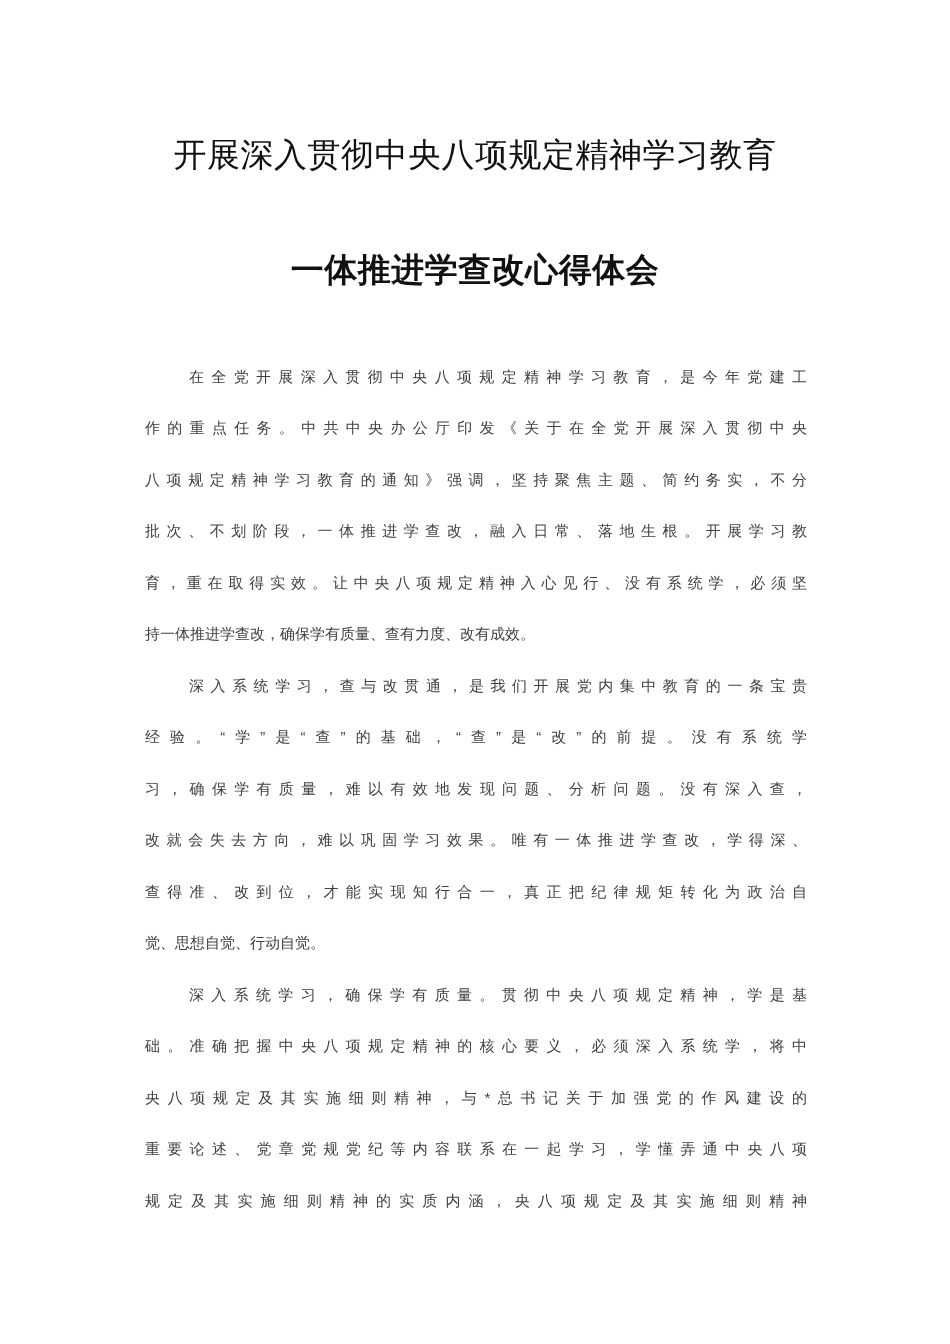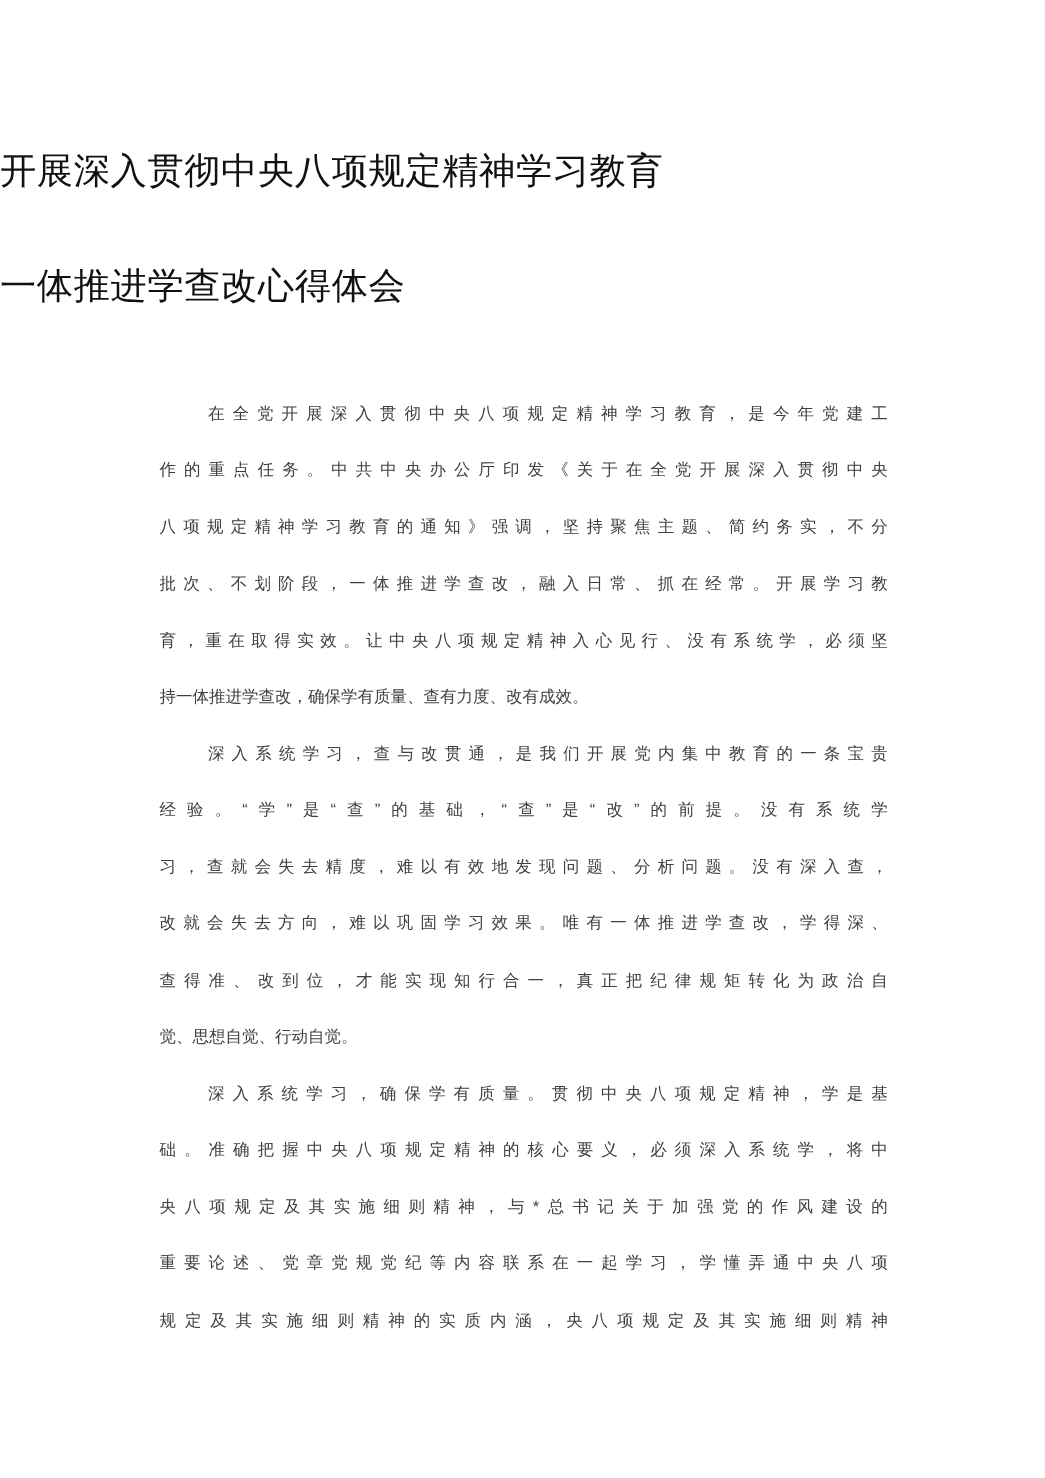--- a/index.html
+++ b/index.html
@@ -1,24 +1,24 @@
 <!DOCTYPE html>
 <html><head>
 <meta charset="utf-8">
 <style>
   html, body { margin: 0; padding: 0; background: #ffffff; }
   body { width: 950px; height: 1344px; overflow: hidden; position: relative; }
   .page { position: absolute; left: 0; top: 0; width: 950px; height: 1344px; background: #fff; }
   .title {
-    position: absolute; left: 0; width: 950px; 
+    position: absolute; left: 0; width: 950px; text-align: center;
     font-family: "DejaVu Serif", "Liberation Serif", serif;
     font-size: 33px; color: #111; letter-spacing: 0.5px; white-space: nowrap;
   }
   .title.t1 { top: 133px; }
-  .title.t2 { top: 238px; }
+  .title.t2 { top: 248px; font-weight: bold; }
   .line {
     position: absolute; left: 145px; width: 662px;
     font-family: Liberation Sans, sans-serif;
     font-size: 15px; color: #404040; white-space: nowrap;
     text-align: justify; text-align-last: justify; height: 30px; line-height: 30px;
   }
   .line.indent { left: 189px; width: 618px; }
   .line.last { text-align-last: left; }
 </style>
 </head>
@@ -26,29 +26,29 @@
 
 <div class="page">
 
   <div class="title t1">开展深入贯彻中央八项规定精神学习教育</div>
   <div class="title t2">一体推进学查改心得体会</div>
 
   <div>
     <div class="line indent" style="top:362px">在全党开展深入贯彻中央八项规定精神学习教育，是今年党建工</div>
     <div class="line" style="top:413px">作的重点任务。中共中央办公厅印发《关于在全党开展深入贯彻中央</div>
     <div class="line" style="top:465px">八项规定精神学习教育的通知》强调，坚持聚焦主题、简约务实，不分</div>
-    <div class="line" style="top:516px">批次、不划阶段，一体推进学查改，融入日常、抓在经常。开展学习教</div>
+    <div class="line" style="top:516px">批次、不划阶段，一体推进学查改，融入日常、落地生根。开展学习教</div>
     <div class="line" style="top:568px">育，重在取得实效。让中央八项规定精神入心见行、没有系统学，必须坚</div>
     <div class="line last" style="top:619px">持一体推进学查改，确保学有质量、查有力度、改有成效。</div>
   </div>
 
   <div>
     <div class="line indent" style="top:671px">深入系统学习，查与改贯通，是我们开展党内集中教育的一条宝贵</div>
     <div class="line" style="top:722px">经验。“学”是“查”的基础，“查”是“改”的前提。没有系统学</div>
-    <div class="line" style="top:774px">习，查就会失去精度，难以有效地发现问题、分析问题。没有深入查，</div>
+    <div class="line" style="top:774px">习，确保学有质量，难以有效地发现问题、分析问题。没有深入查，</div>
     <div class="line" style="top:825px">改就会失去方向，难以巩固学习效果。唯有一体推进学查改，学得深、</div>
     <div class="line" style="top:877px">查得准、改到位，才能实现知行合一，真正把纪律规矩转化为政治自</div>
     <div class="line last" style="top:928px">觉、思想自觉、行动自觉。</div>
   </div>
 
   <div>
     <div class="line indent" style="top:980px">深入系统学习，确保学有质量。贯彻中央八项规定精神，学是基</div>
     <div class="line" style="top:1031px">础。准确把握中央八项规定精神的核心要义，必须深入系统学，将中</div>
     <div class="line" style="top:1083px">央八项规定及其实施细则精神，与*总书记关于加强党的作风建设的</div>
     <div class="line" style="top:1134px">重要论述、党章党规党纪等内容联系在一起学习，学懂弄通中央八项</div>

